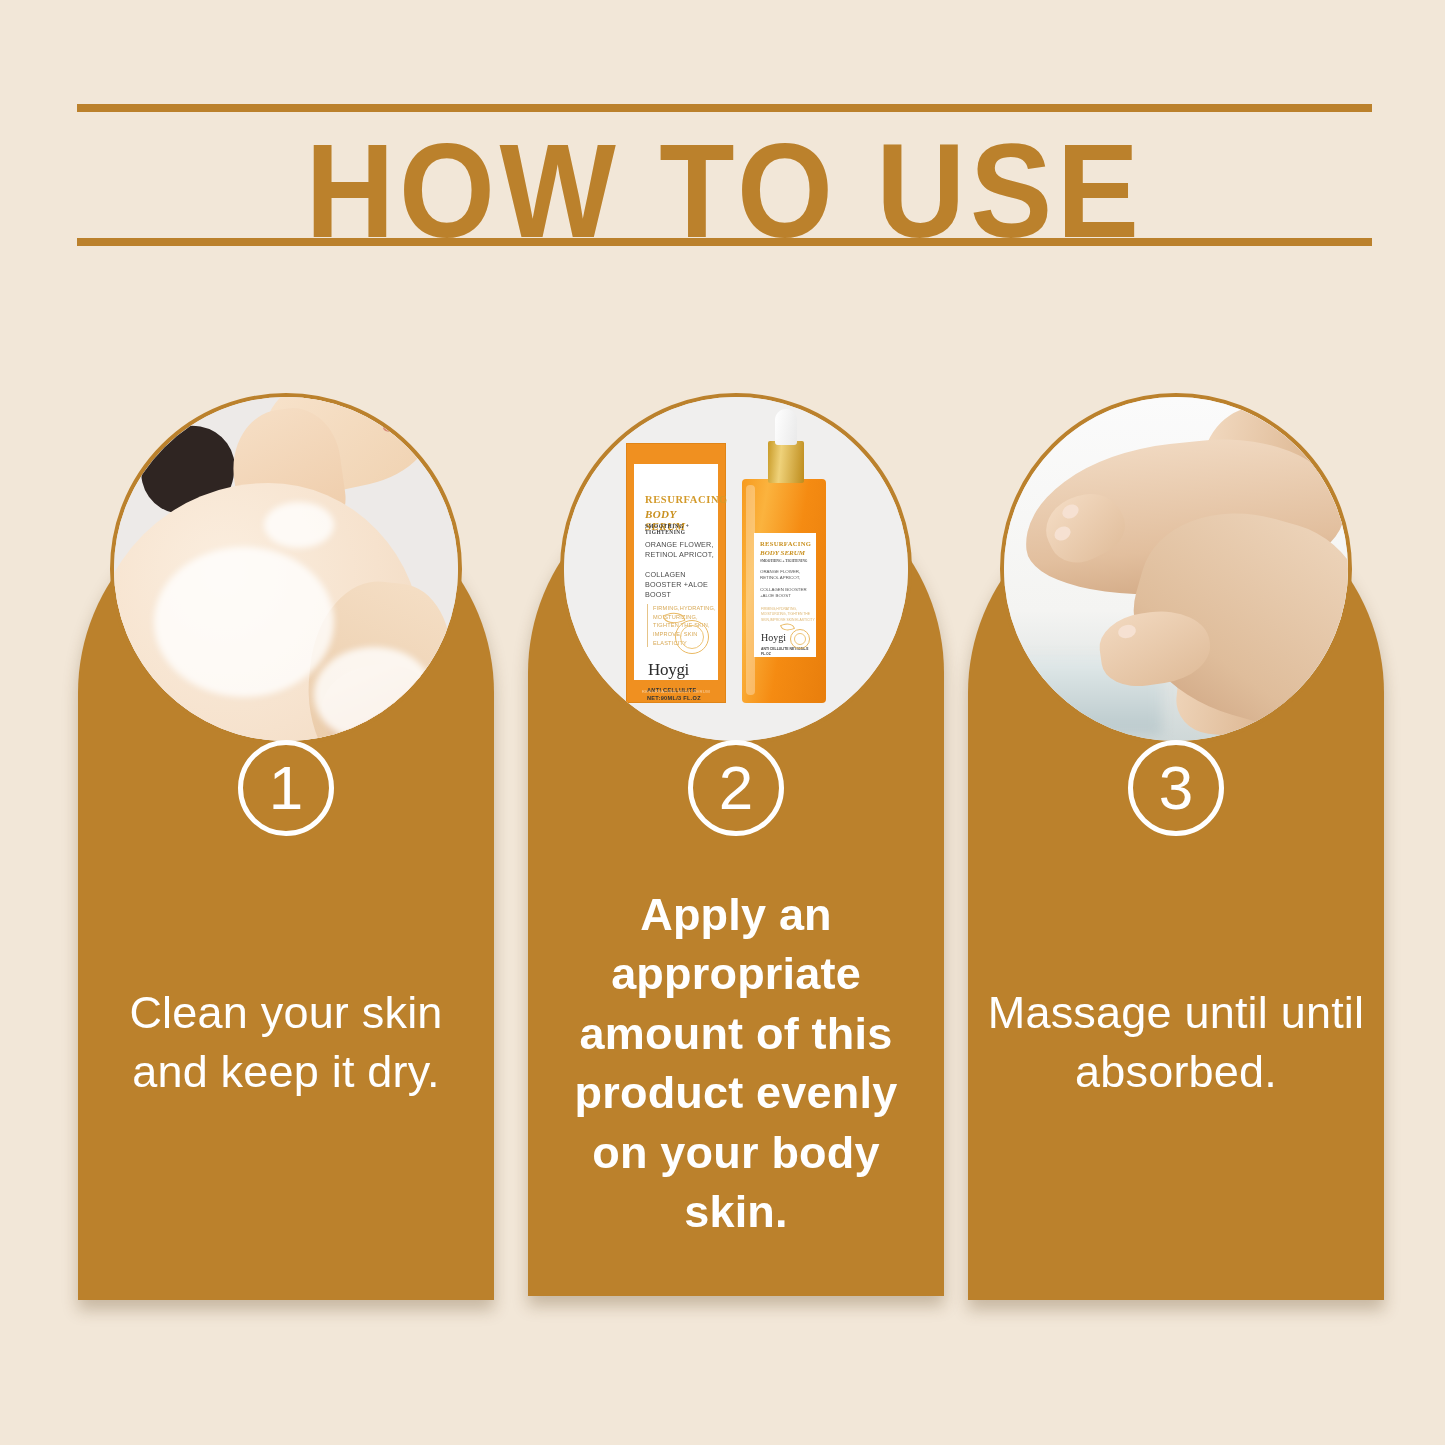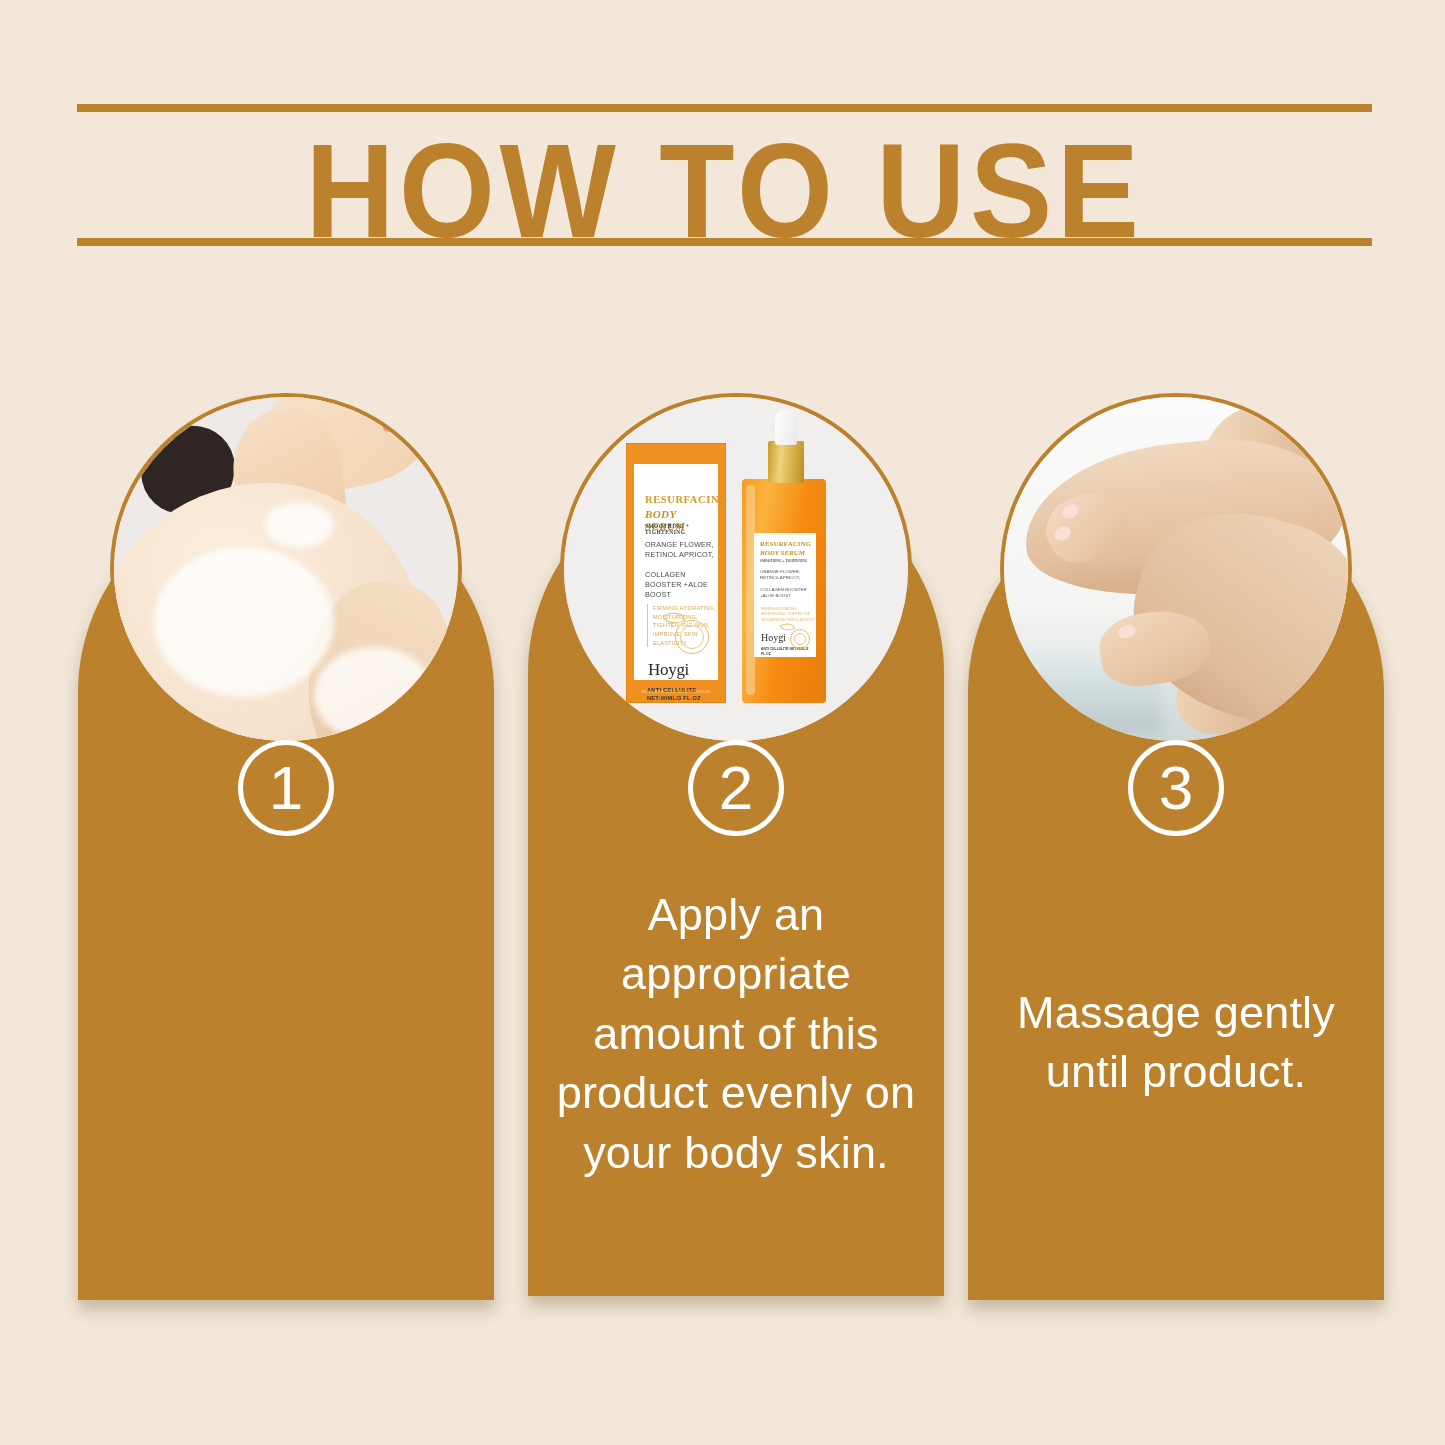--- a/index.html
+++ b/index.html
@@ -140,21 +140,21 @@
     left: 14px;
     right: 14px;
     color: #FFFFFF;
     font-size: 45px;
     line-height: 1.32;
     text-align: center;
     font-weight: 300;
     letter-spacing: 0.2px;
   }
   .card-1 .caption { top: 498px; }
-  .card-2 .caption { top: 420px; }
+  .card-2 .caption { top: 420px; font-weight: bold; }
   .card-3 .caption { top: 498px; }
 
   
   .p1-bg { position:absolute; inset:0; background:#EDEAE8; }
   .p1-body {
     position: absolute;
     left: -22px; top: 86px;
     width: 330px; height: 300px;
     background: radial-gradient(ellipse at 40% 30%, #FBEEDF 0%, #F6E2CD 55%, #EFD7BD 100%);
     border-radius: 55% 48% 40% 45% / 60% 55% 42% 40%;
@@ -461,20 +461,21 @@
         <div class="p1-neck"></div>
         <div class="p1-body"></div>
         <div class="p1-arm"></div>
         <div class="p1-foam1"></div>
         <div class="p1-foam3"></div>
         <div class="p1-hand"></div>
         <div class="p1-foam2"></div>
       </div>
     </div>
     <div class="badge">1</div>
+    <div class="caption">Clean your skin and keep it dry.</div>
   </div>
 
   <div class="card card-2">
     <div class="photo">
       <div class="photo-inner">
         <div class="p2-bg"></div>
 
         <div class="box">
           <div class="box-inner">
             <div class="pack-h1">RESURFACING</div>
@@ -522,16 +523,16 @@
         <div class="p3-thigh"></div>
         <div class="p3-calf"></div>
         <div class="p3-hand1"></div>
         <div class="p3-nail1"></div>
         <div class="p3-nail2"></div>
         <div class="p3-hand2"></div>
         <div class="p3-nail3"></div>
       </div>
     </div>
     <div class="badge">3</div>
-    <div class="caption">Massage gently until product.</div>
+    <div class="caption">Massage until until absorbed.</div>
   </div>
 
 </div>
 
 </body></html>

